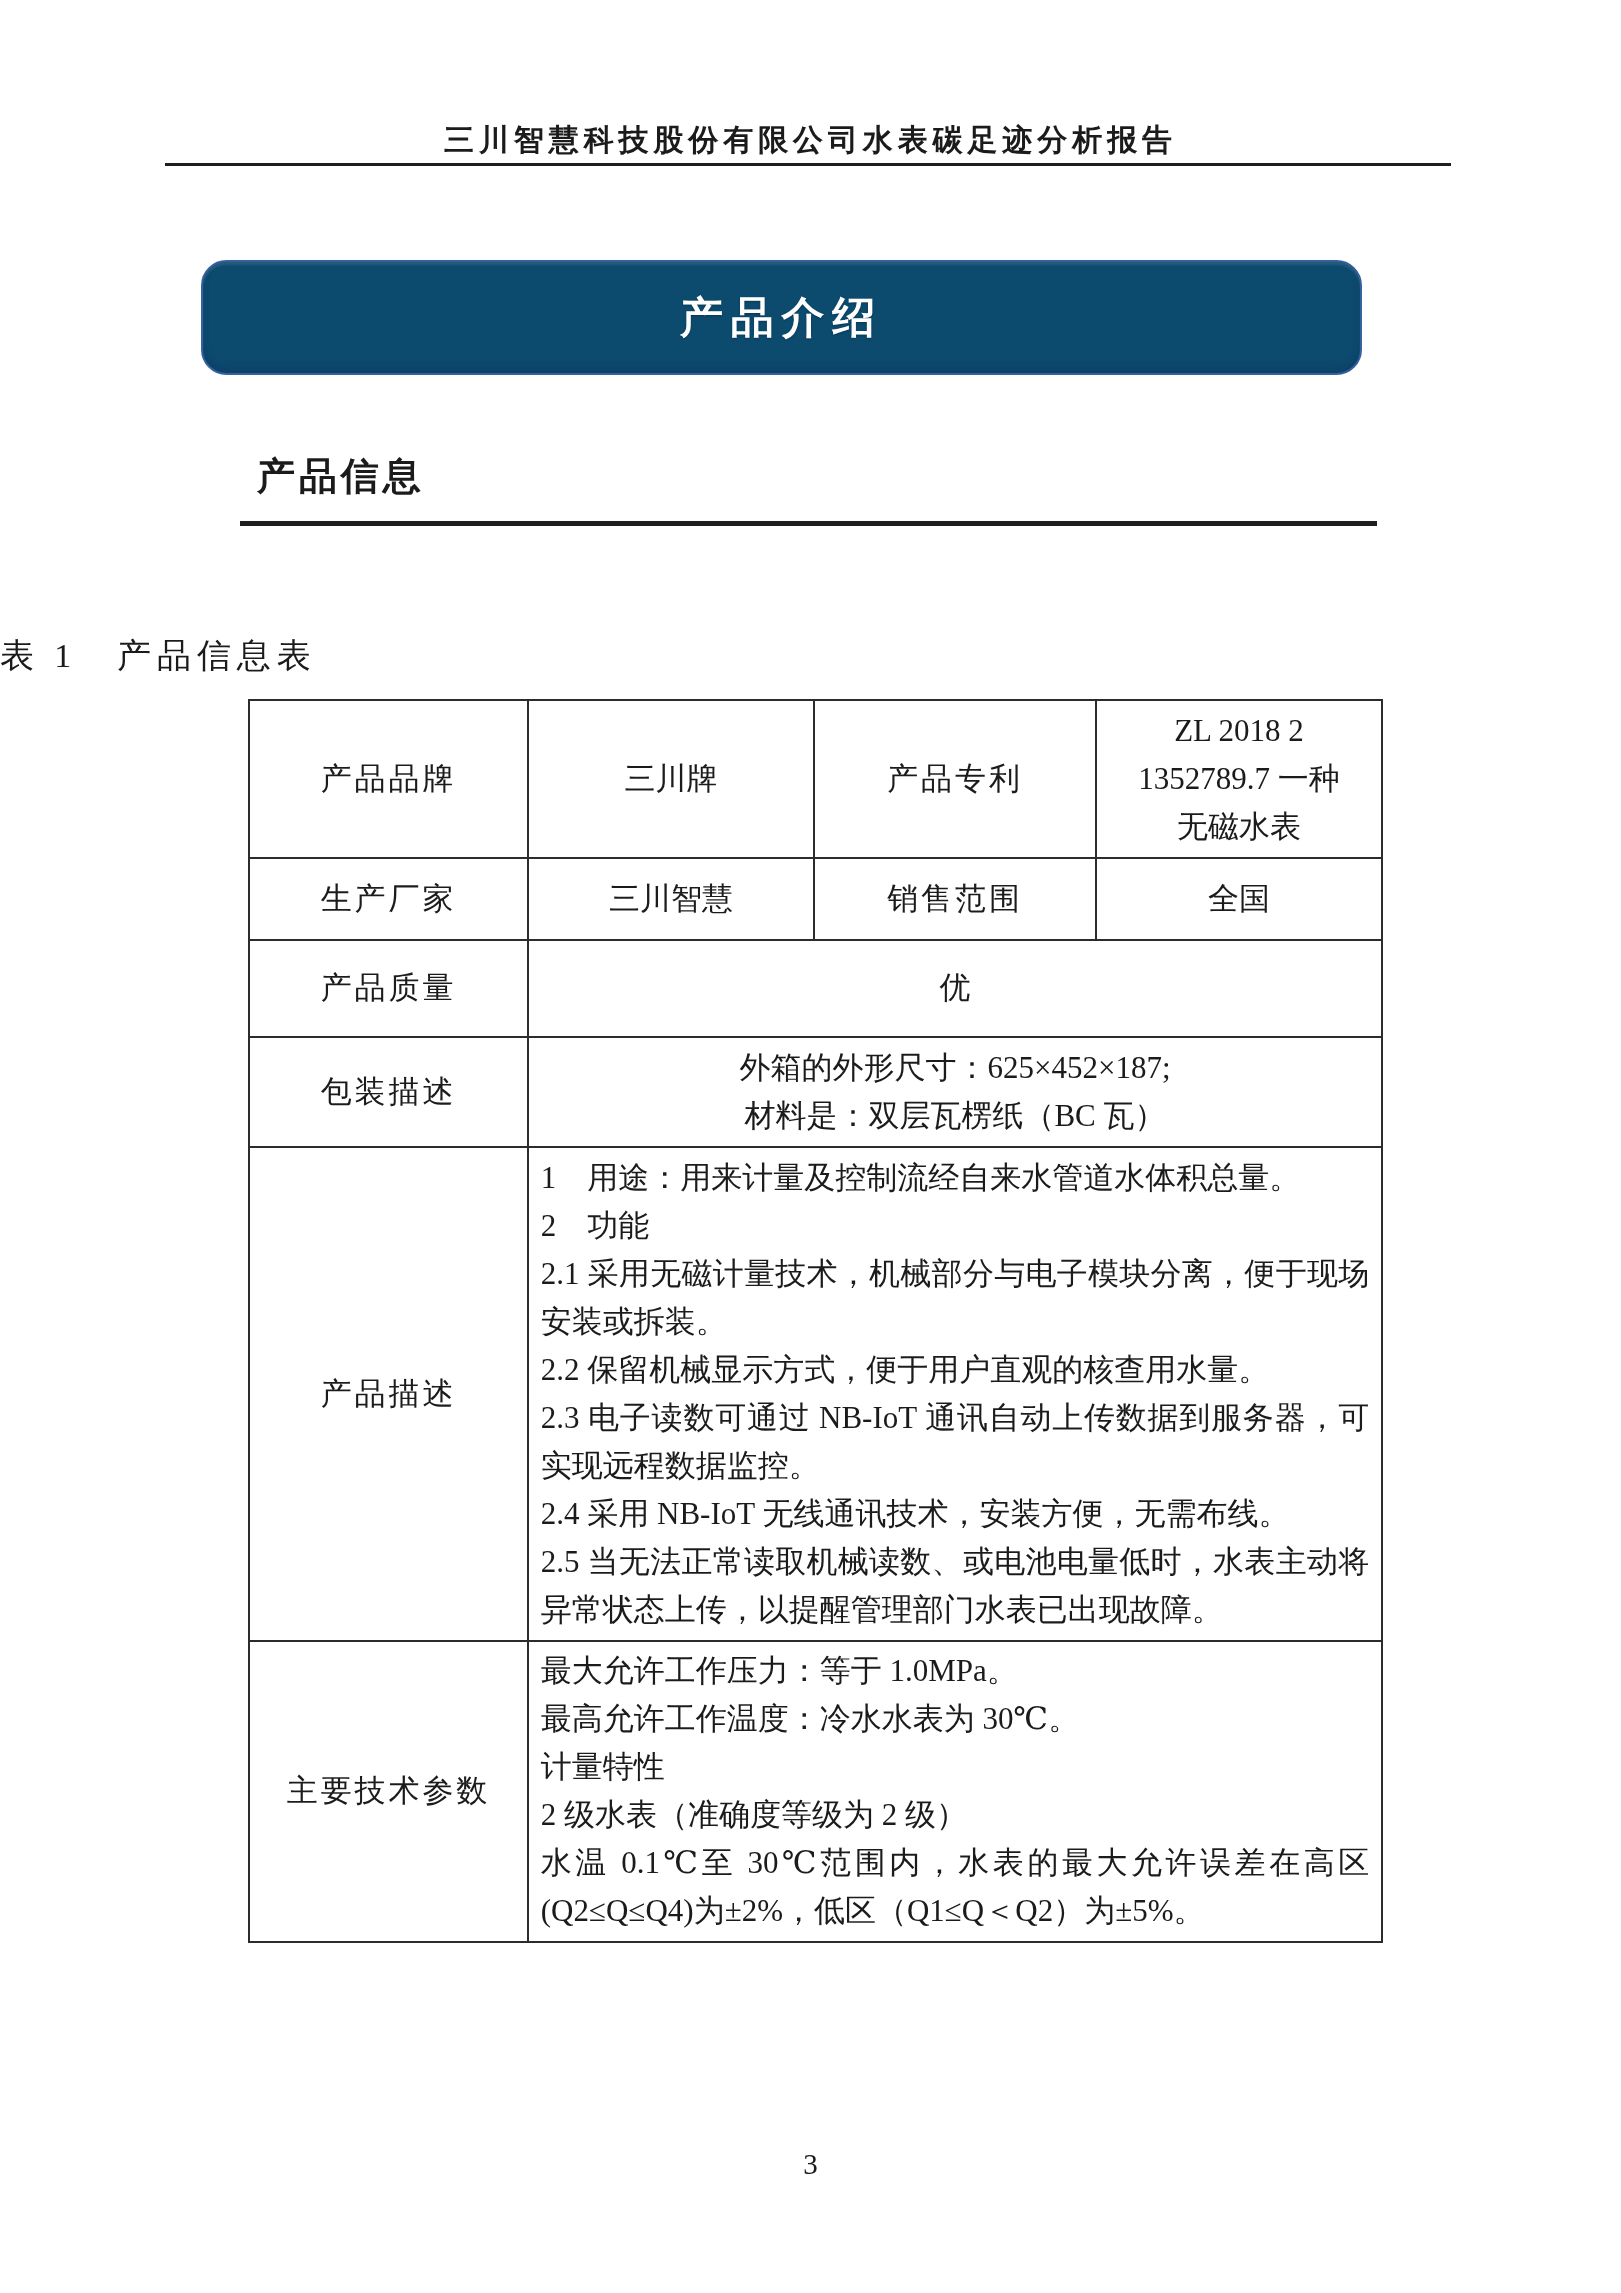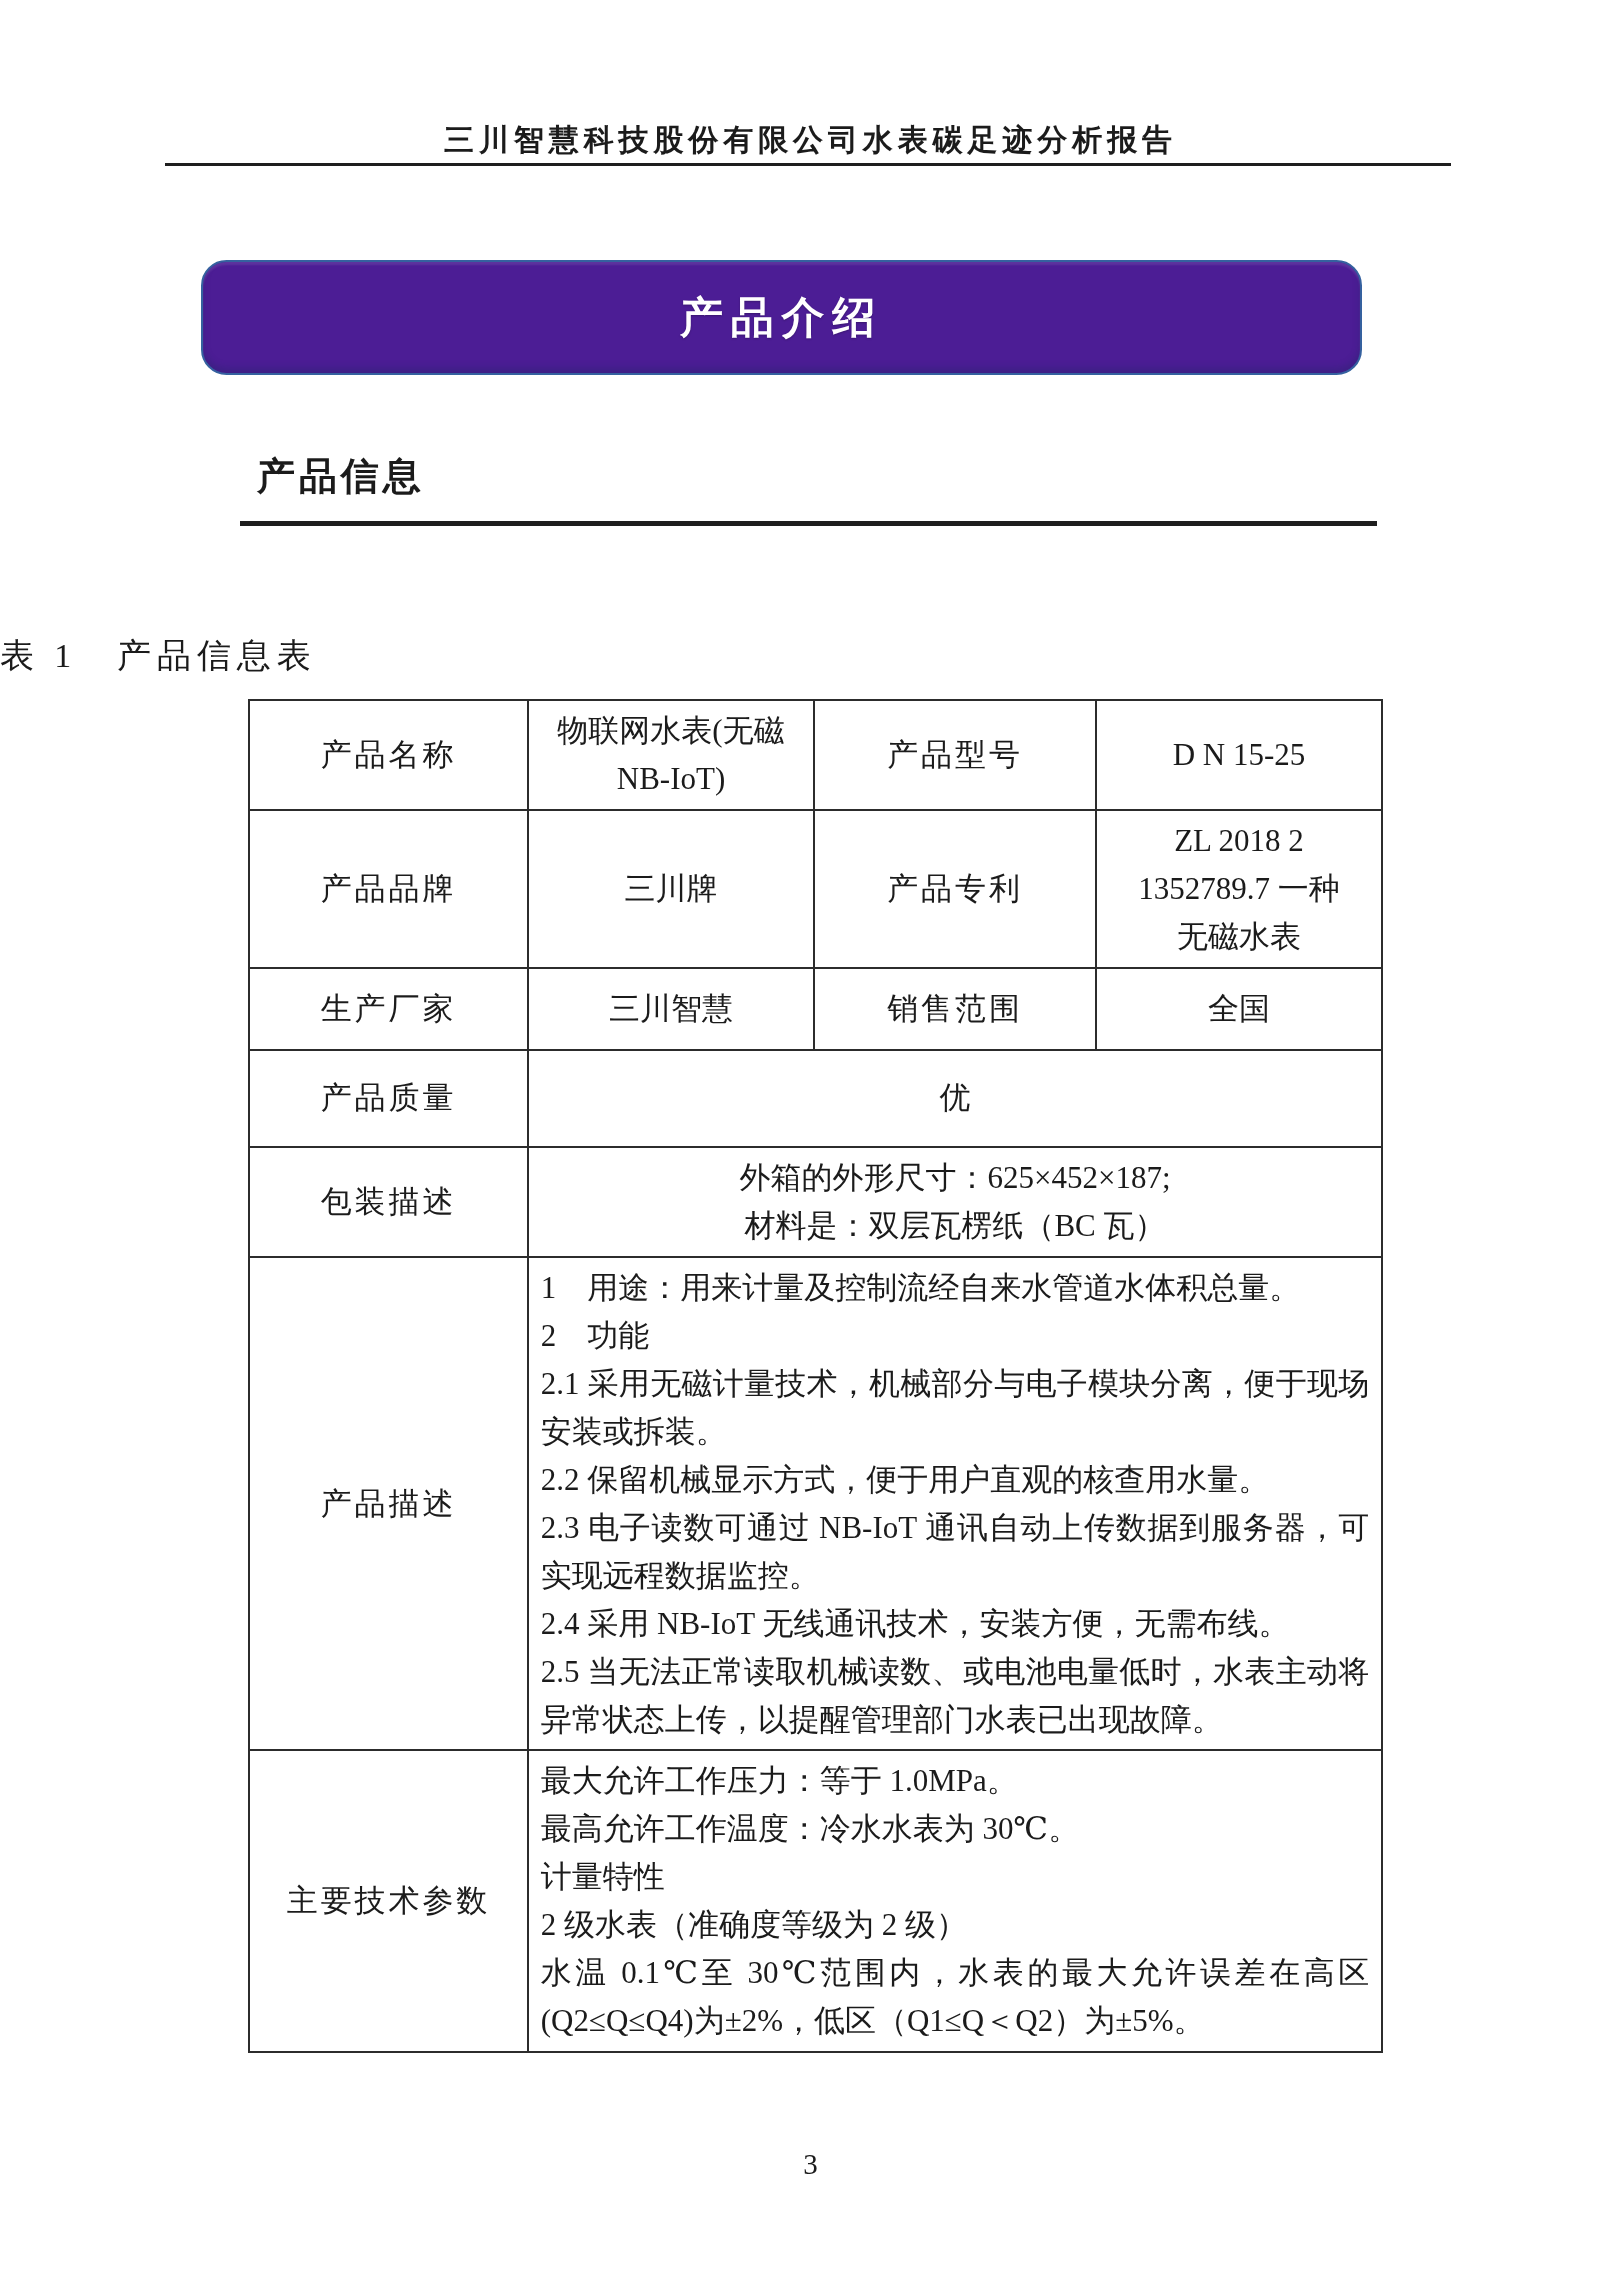--- a/index.html
+++ b/index.html
@@ -14,21 +14,21 @@
     position:absolute;top:120px;left:0;width:100%;
     text-align:center;font-size:30px;font-weight:600;letter-spacing:4.9px;
   }
   .header-rule{
     position:absolute;top:163px;left:165px;width:1286px;height:2.9px;
     background:#1e1e1e;
   }
 
   .banner{
     position:absolute;top:260px;left:201px;width:1161px;height:115px;
-    background:#4c1d95;border:2px solid #35619f;border-radius:25.5px;
+    background:#0c4a6e;border:2px solid #35619f;border-radius:25.5px;
     box-sizing:border-box;
     box-shadow:inset 0 2.9px 2px rgba(255,255,255,0.10), inset 0 -4.9px 7.8px rgba(20,40,90,0.28);
     display:flex;align-items:center;justify-content:center;
   }
   .banner-title{
     color:#ffffff;font-size:43px;font-weight:700;letter-spacing:7.8px;
     font-family:"Liberation Sans","DejaVu Sans",sans-serif;
     text-shadow:0 1px 2px rgba(0,0,0,0.25);
   }
 
@@ -100,27 +100,20 @@
   <div class="table-caption">表 1　产品信息表</div>
 
   <table class="product-table">
     <colgroup>
       <col style="width:279px">
         <col style="width:286px">
       <col style="width:282px">
         <col style="width:286px">
     </colgroup>
     <tbody>
-      <tr class="r1">
-        <td class="cell-label">产品名称</td>
-        <td class="cell-value">物联网水表(无磁
-NB-IoT)</td>
-        <td class="cell-label">产品型号</td>
-        <td class="cell-value">D N 15-25</td>
-      </tr>
       <tr class="r2">
         <td class="cell-label">产品品牌</td>
         <td class="cell-value">三川牌</td>
         <td class="cell-label">产品专利</td>
         <td class="cell-value">ZL 2018 2
 1352789.7 一种
 无磁水表</td>
       </tr>
       <tr class="r3">
         <td class="cell-label">生产厂家</td>

